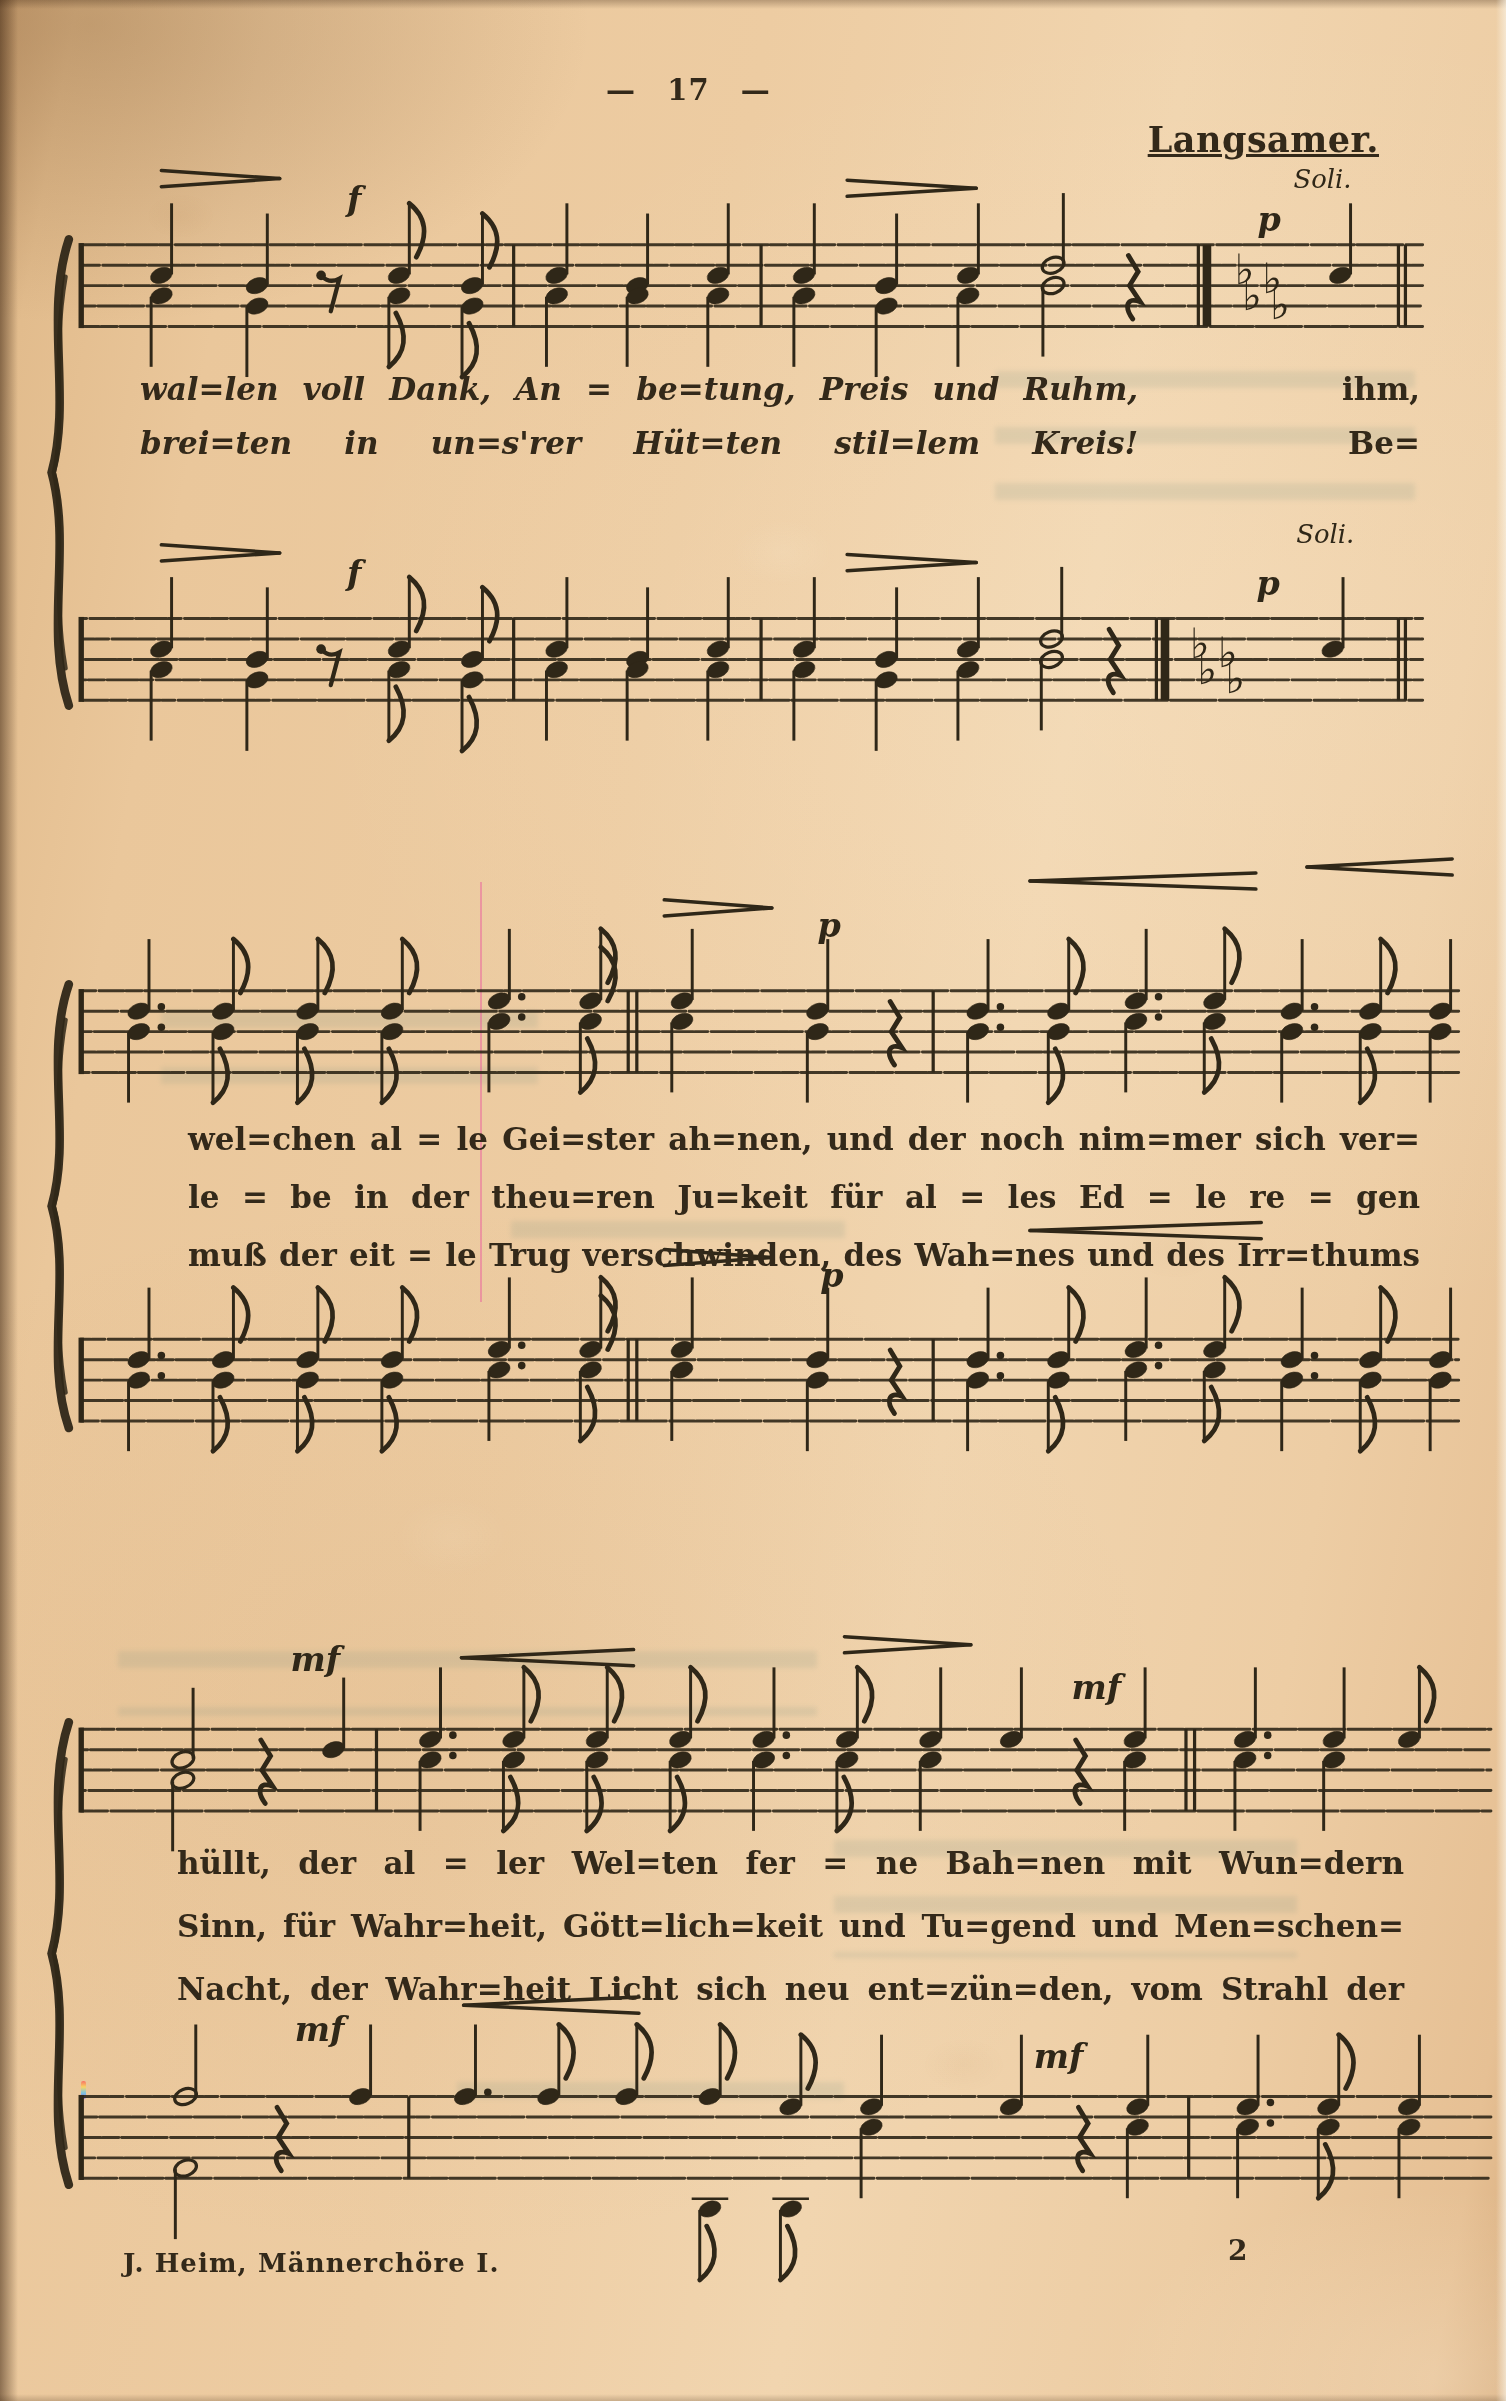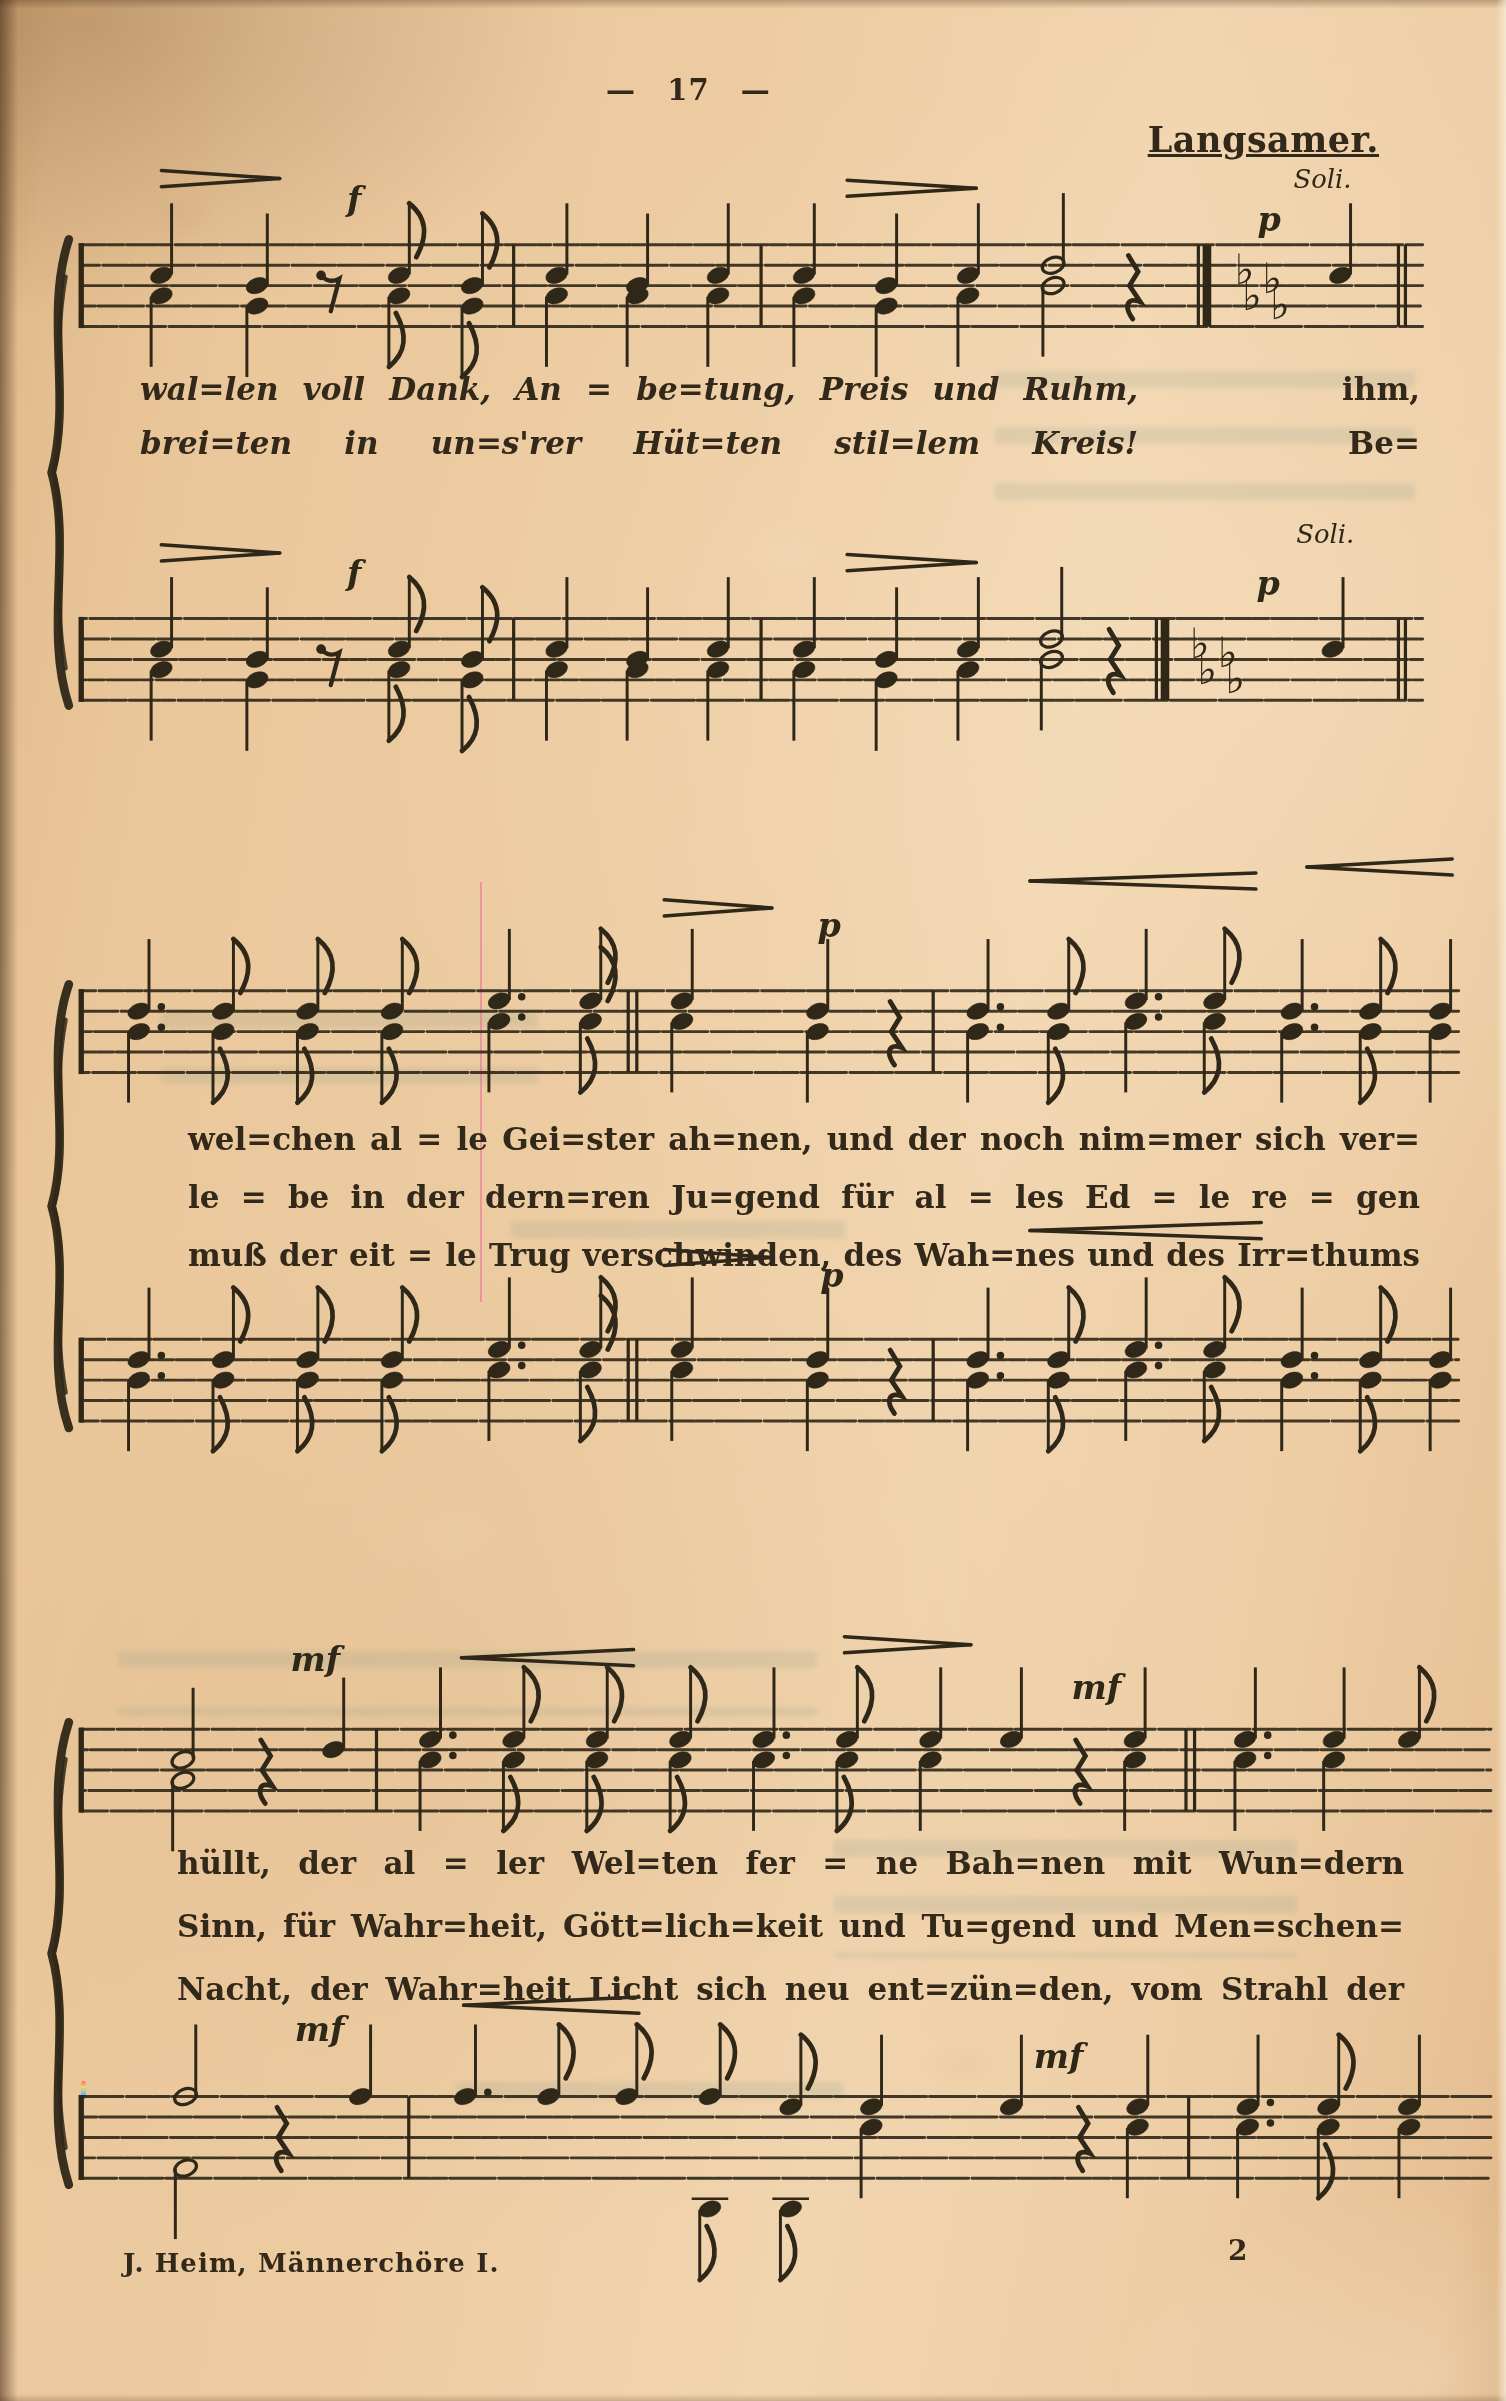--- a/index.html
+++ b/index.html
@@ -634,21 +634,21 @@
       <span class="lyr-main">brei=ten in un=s'rer Hüt=ten stil=lem Kreis!</span>
       <span class="lyr-end">Be=</span>
     </div>
   </div>
 
   <div class="lyrics b2">
     <div class="lyr-line">
       <span class="lyr-main">wel=chen al = le Gei=ster ah=nen, und der noch nim=mer sich ver=</span>
     </div>
     <div class="lyr-line">
-      <span class="lyr-main">le = be in der dern=ren Ju=gend für al = les Ed = le re = gen</span>
+      <span class="lyr-main">le = be in der theu=ren Ju=keit für al = les Ed = le re = gen</span>
     </div>
     <div class="lyr-line">
       <span class="lyr-main">muß der eit = le Trug verschwinden, des Wah=nes und des Irr=thums</span>
     </div>
   </div>
 
   <div class="lyrics b3">
     <div class="lyr-line">
       <span class="lyr-main">hüllt, der al = ler Wel=ten fer = ne Bah=nen mit Wun=dern</span>
     </div>

